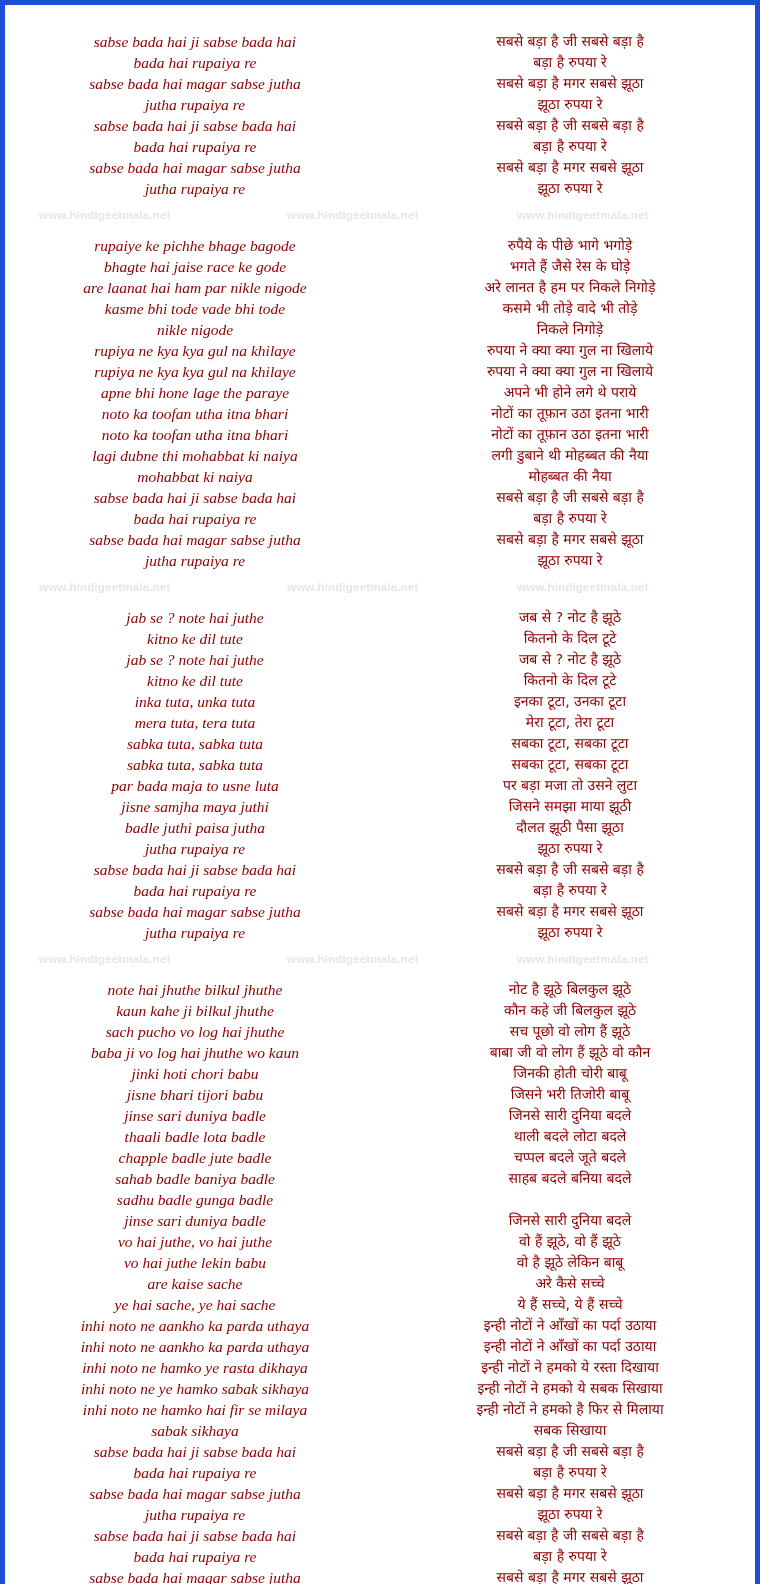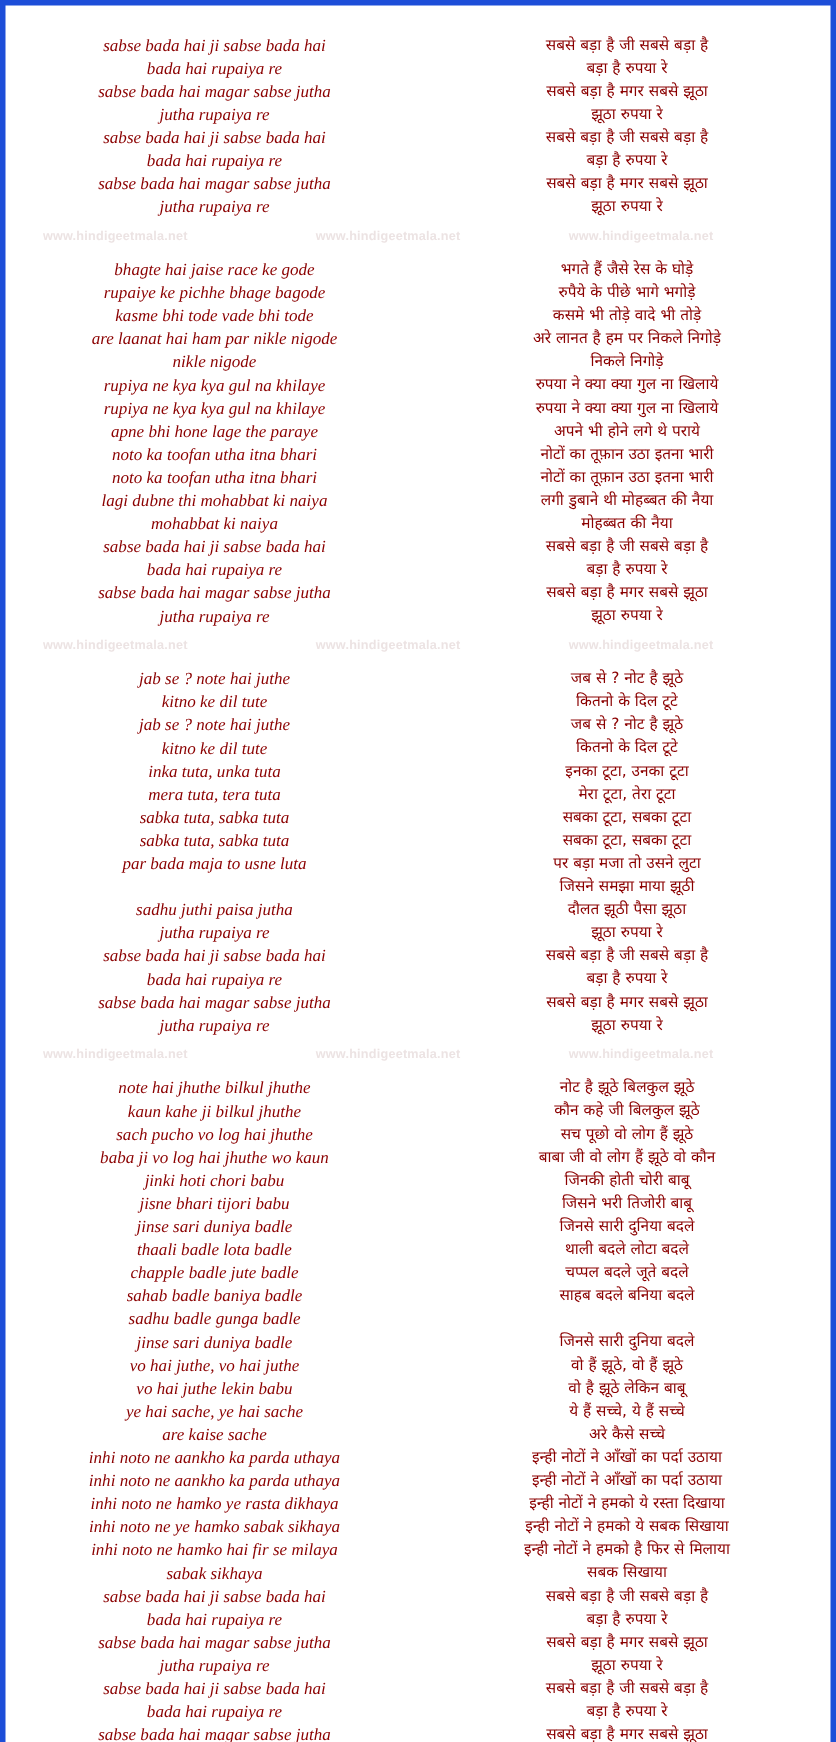--- a/index.html
+++ b/index.html
@@ -113,34 +113,34 @@
           <span class="dev">झूठा रुपया रे</span>
         </div>
       </div>
       <div class="watermark-row">
         <div class="wm w1">www.hindigeetmala.net</div>
         <div class="wm w2">www.hindigeetmala.net</div>
         <div class="wm w3">www.hindigeetmala.net</div>
       </div>
       <div class="block">
         <div class="line">
+          <span class="rom">rupaiye ke pichhe bhage bagode</span>
+          <span class="dev">रुपैये के पीछे भागे भगोड़े</span>
+        </div>
+        <div class="line">
           <span class="rom">bhagte hai jaise race ke gode</span>
           <span class="dev">भगते हैं जैसे रेस के घोड़े</span>
         </div>
         <div class="line">
-          <span class="rom">rupaiye ke pichhe bhage bagode</span>
-          <span class="dev">रुपैये के पीछे भागे भगोड़े</span>
+          <span class="rom">are laanat hai ham par nikle nigode</span>
+          <span class="dev">अरे लानत है हम पर निकले निगोड़े</span>
         </div>
         <div class="line">
           <span class="rom">kasme bhi tode vade bhi tode</span>
           <span class="dev">कसमे भी तोड़े वादे भी तोड़े</span>
-        </div>
-        <div class="line">
-          <span class="rom">are laanat hai ham par nikle nigode</span>
-          <span class="dev">अरे लानत है हम पर निकले निगोड़े</span>
         </div>
         <div class="line">
           <span class="rom">nikle nigode</span>
           <span class="dev">निकले निगोड़े</span>
         </div>
         <div class="line">
           <span class="rom">rupiya ne kya kya gul na khilaye</span>
           <span class="dev">रुपया ने क्या क्या गुल ना खिलाये</span>
         </div>
         <div class="line">
@@ -220,24 +220,25 @@
         </div>
         <div class="line">
           <span class="rom">sabka tuta, sabka tuta</span>
           <span class="dev">सबका टूटा, सबका टूटा</span>
         </div>
         <div class="line">
           <span class="rom">par bada maja to usne luta</span>
           <span class="dev">पर बड़ा मजा तो उसने लुटा</span>
         </div>
         <div class="line">
+          <span class="rom">jisne samjha maya juthi</span>
           <span class="dev">जिसने समझा माया झूठी</span>
         </div>
         <div class="line">
-          <span class="rom">sadhu juthi paisa jutha</span>
+          <span class="rom">badle juthi paisa jutha</span>
           <span class="dev">दौलत झूठी पैसा झूठा</span>
         </div>
         <div class="line">
           <span class="rom">jutha rupaiya re</span>
           <span class="dev">झूठा रुपया रे</span>
         </div>
         <div class="line">
           <span class="rom">sabse bada hai ji sabse bada hai</span>
           <span class="dev">सबसे बड़ा है जी सबसे बड़ा है</span>
         </div>
@@ -309,26 +310,26 @@
         </div>
         <div class="line">
           <span class="rom">vo hai juthe, vo hai juthe</span>
           <span class="dev">वो हैं झूठे, वो हैं झूठे</span>
         </div>
         <div class="line">
           <span class="rom">vo hai juthe lekin babu</span>
           <span class="dev">वो है झूठे लेकिन बाबू</span>
         </div>
         <div class="line">
+          <span class="rom">are kaise sache</span>
+          <span class="dev">अरे कैसे सच्चे</span>
+        </div>
+        <div class="line">
           <span class="rom">ye hai sache, ye hai sache</span>
           <span class="dev">ये हैं सच्चे, ये हैं सच्चे</span>
-        </div>
-        <div class="line">
-          <span class="rom">are kaise sache</span>
-          <span class="dev">अरे कैसे सच्चे</span>
         </div>
         <div class="line">
           <span class="rom">inhi noto ne aankho ka parda uthaya</span>
           <span class="dev">इन्ही नोटों ने आँखों का पर्दा उठाया</span>
         </div>
         <div class="line">
           <span class="rom">inhi noto ne aankho ka parda uthaya</span>
           <span class="dev">इन्ही नोटों ने आँखों का पर्दा उठाया</span>
         </div>
         <div class="line">

